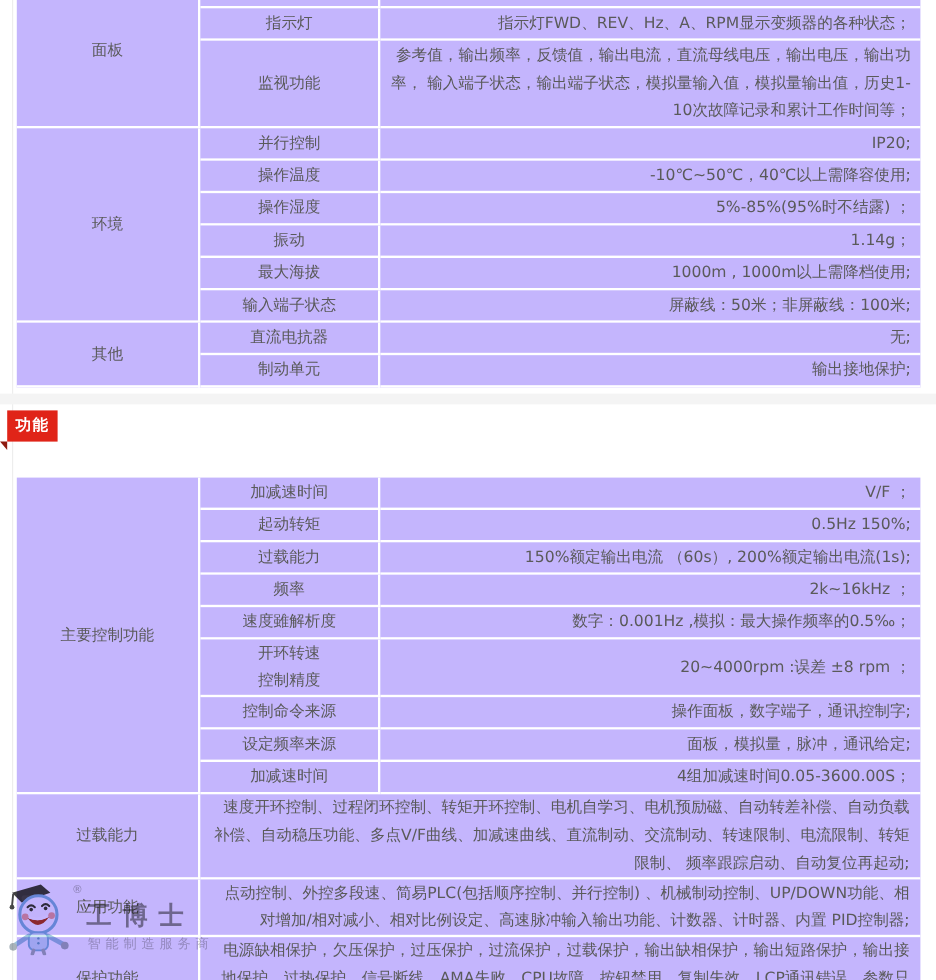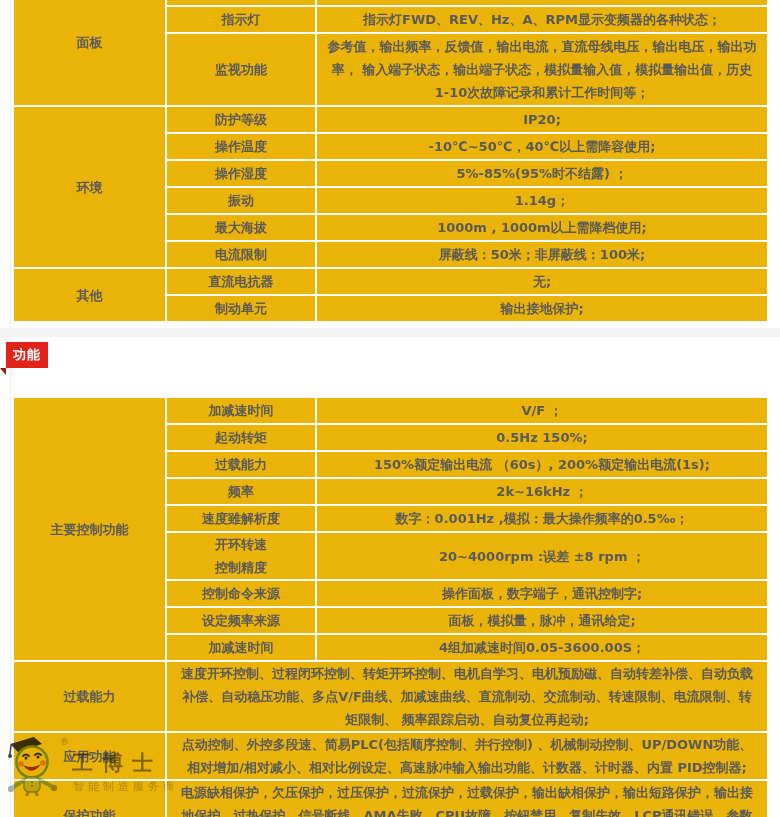--- a/index.html
+++ b/index.html
@@ -14,32 +14,32 @@
     background:#ededed;
   }
   table.spec {
     position:absolute; left:14px; width:753px;
     border-collapse:separate; border-spacing:0;
     table-layout:fixed;
     font-size:13px; color:#5a5a5a; line-height:23px;
   }
   #spec-table-top { top:-20px; }
   #function-table { top:398px; }
-  td, th { background:#eab308; font-weight:bold; vertical-align:middle; }
+  td, th { background:#c4b5fd; font-weight:normal; vertical-align:middle; }
   .group-cell {
     width:153px; text-align:center;
     border-right:2px solid #fff; border-bottom:2px solid #fff;
   }
   .item-cell {
     width:150px; text-align:center; white-space:pre-line;
     border-right:2px solid #fff; border-bottom:2px solid #fff;
     height:24px; padding:0 4px;
   }
   .value-cell {
-    width:450px; text-align:center; padding:1px 8px;
+    width:450px; text-align:right; padding:1px 8px;
     border-bottom:2px solid #fff; height:24px;
   }
   .value-cell.merged { padding:0 9px; }
   #spec-table-top tr:first-child .item-cell,
   #spec-table-top tr:first-child .value-cell { height:27px; }
   .section-separator {
     position:absolute; left:0; top:328px; width:780px; height:9px;
     background:#f4f4f4;
   }
   .section-badge {
@@ -91,41 +91,41 @@
         <tr>
           <td class="item-cell">指示灯</td>
           <td class="value-cell">指示灯FWD、REV、Hz、A、RPM显示变频器的各种状态；</td>
         </tr>
         <tr>
           <td class="item-cell">监视功能</td>
           <td class="value-cell">参考值，输出频率，反馈值，输出电流，直流母线电压，输出电压，输出功率， 输入端子状态，输出端子状态，模拟量输入值，模拟量输出值，历史1-10次故障记录和累计工作时间等；</td>
         </tr>
         <tr>
           <td class="group-cell" rowspan="6">环境</td>
-          <td class="item-cell">防护等级</td>
+          <td class="item-cell">并行控制</td>
           <td class="value-cell">IP20;</td>
         </tr>
         <tr>
           <td class="item-cell">操作温度</td>
           <td class="value-cell">-10℃~50℃，40℃以上需降容使用;</td>
         </tr>
         <tr>
           <td class="item-cell">操作湿度</td>
           <td class="value-cell">5%-85%(95%时不结露) ；</td>
         </tr>
         <tr>
           <td class="item-cell">振动</td>
           <td class="value-cell">1.14g；</td>
         </tr>
         <tr>
           <td class="item-cell">最大海拔</td>
           <td class="value-cell">1000m , 1000m以上需降档使用;</td>
         </tr>
         <tr>
-          <td class="item-cell">电流限制</td>
+          <td class="item-cell">输入端子状态</td>
           <td class="value-cell">屏蔽线：50米；非屏蔽线：100米;</td>
         </tr>
         <tr>
           <td class="group-cell" rowspan="2">其他</td>
           <td class="item-cell">直流电抗器</td>
           <td class="value-cell">无;</td>
         </tr>
         <tr>
           <td class="item-cell">制动单元</td>
           <td class="value-cell">输出接地保护;</td>

